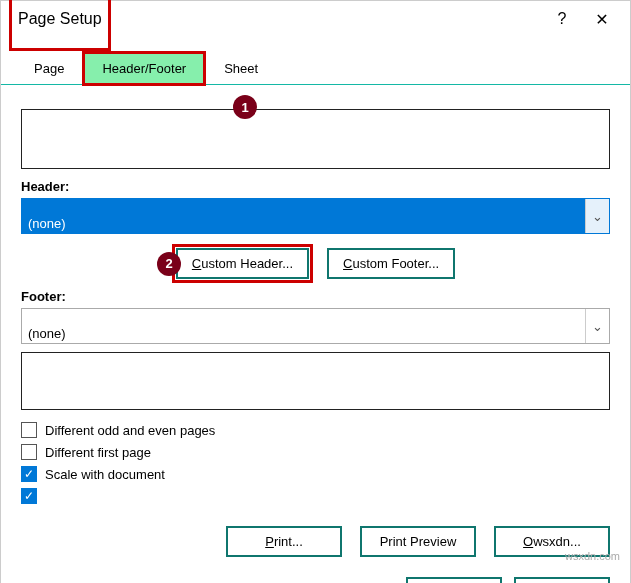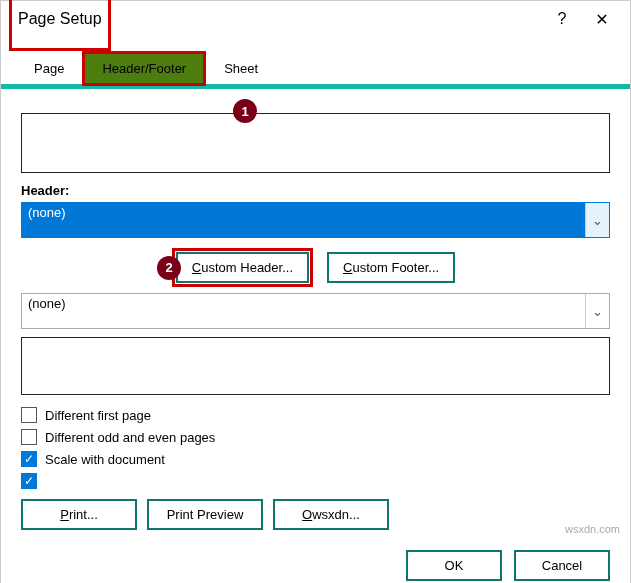--- a/index.html
+++ b/index.html
@@ -1,42 +1,42 @@
 <!DOCTYPE html>
 <html><head>
   <meta charset="utf-8">
   <style>
     * { box-sizing: border-box; font-family: "Segoe UI", Arial, sans-serif; font-size: 13px; }
     body { margin: 0; padding: 0; background: #fff; width: 631px; }
     .dialog { border: 1px solid #ccc; width: 631px; background: #fff; position: relative; }
     .titlebar { height: 36px; display: flex; align-items: center; padding: 0 8px; }
     .title-hl { border: 3px solid #cc0000; padding: 20px 6px; font-size: 16px; margin-right: auto; }
     .tb-btn { width: 40px; height: 28px; display: flex; align-items: center; justify-content: center; font-size: 16px; cursor: default; }
-    .tabs { display: flex; padding: 6px 14px 0 14px; border-bottom: 5px solid #14b8a6; margin-top: 8px; gap: 0; }
+    .tabs { display: flex; padding: 6px 14px 0 14px; border-bottom: 1px solid #14b8a6; margin-top: 8px; gap: 0; }
     .tab { padding: 8px 18px; cursor: pointer; border: 1px solid transparent; border-bottom: none; position: relative; top: 1px; }
-    .tab.active { border: 1px solid #ccc; border-bottom: 1px solid #fff; background: #4d7c0f; }
+    .tab.active { border: 1px solid #ccc; border-bottom: 1px solid #fff; background: #86efac; }
     .tab-hl { outline: 3px solid #cc0000; outline-offset: -2px; }
     .content { padding: 12px 20px 8px 20px; }
     .preview-box { border: 1px solid #222; height: 60px; margin-bottom: 10px; }
     .preview-box.ft { height: 58px; margin-top: 8px; margin-bottom: 12px; }
     .label { margin-bottom: 4px; font-weight: bold; }
-    .select { border: 1px solid #aaa; height: 26px; display: flex; align-items: flex-end; padding: 17px 6px; position: relative; }
+    .select { border: 1px solid #aaa; height: 26px; display: flex; align-items: flex-start; padding: 17px 6px; position: relative; }
     .select.sel { background: #0078d7; color: #fff; border: 1px solid #0078d7; }
     .select .arrow { position: absolute; right: 0; top: 0; width: 24px; height: 100%; display:flex; align-items:center; justify-content:center; background: #fff; border-left: 1px solid #ccc; color: #555; }
     .select.sel .arrow { background: #e5f1fb; color: #555; }
     .btn-row { display: flex; gap: 18px; justify-content: center; margin: 14px 0 10px 0; align-items: center; position: relative; }
     .btn { border: 2px solid #0f766e; background: #fff; padding: 6px 14px; cursor: pointer; min-width: 120px; text-align: center; }
     .btn .ul { text-decoration: underline; }
     .hl { outline: 3px solid #cc0000; outline-offset: 1px; }
     .marker { width: 24px; height: 24px; border-radius: 50%; background: #7a0019; color: #fff; display: flex; align-items: center; justify-content: center; font-weight: bold; position: absolute; font-size: 13px; }
     .checks { margin-top: 4px; }
     .check { display: flex; align-items: center; gap: 8px; margin: 6px 0; }
     .cb { width: 16px; height: 16px; border: 1px solid #555; display:flex; align-items:center; justify-content:center; font-size:12px; }
     .cb.on { background: #0078d7; border-color: #0078d7; color: #fff; }
-    .bottom-btns { display: flex; gap: 10px; justify-content: flex-start; margin-top: 10px; }
+    .bottom-btns { display: flex; gap: 18px; justify-content: flex-end; margin-top: 22px; }
     .bottom-btns .btn { min-width: 116px; }
     .footer-btns { display: flex; gap: 12px; justify-content: flex-end; padding: 12px 20px 14px 8px; border-top: none; }
     .footer-btns .btn { min-width: 96px; }
     .watermark { position: absolute; right: 10px; bottom: 60px; font-size: 11px; color: #aaa; }
     .tabmarker-row { position: relative; height: 28px; display:flex; justify-content:center; margin-top: -6px; margin-bottom: -10px;}
   </style>
 </head>
 <body>
 
 <div class="dialog">
@@ -67,35 +67,36 @@
     <div class="btn-row">
       <div class="marker" style="left:136px;">2</div>
       <div class="btn hl">
         <span class="ul">C</span><span>ustom Header...</span>
       </div>
       <div class="btn">
         <span class="ul">C</span><span>ustom Footer...</span>
       </div>
     </div>
 
+    <div class="label">Footer:</div>
     <div class="select">
       <span>(none)</span>
       <span class="arrow">⌄</span>
     </div>
 
     <div class="preview-box ft"></div>
 
     <div class="checks">
       <div class="check">
         <span class="cb"></span>
-        <span><span>D</span><span>ifferent first page</span></span>
+        <span><span class="ul">D</span><span>ifferent odd and even pages</span></span>
       </div>
       <div class="check">
         <span class="cb"></span>
-        <span><span class="ul">D</span><span>ifferent odd and even pages</span></span>
+        <span><span>D</span><span>ifferent first page</span></span>
       </div>
       <div class="check">
         <span class="cb on">✓</span>
         <span><span>Sca</span><span class="ul">l</span><span>e with document</span></span>
       </div>
       <div class="check">
         <span class="cb on">✓</span>
       </div>
     </div>
 

